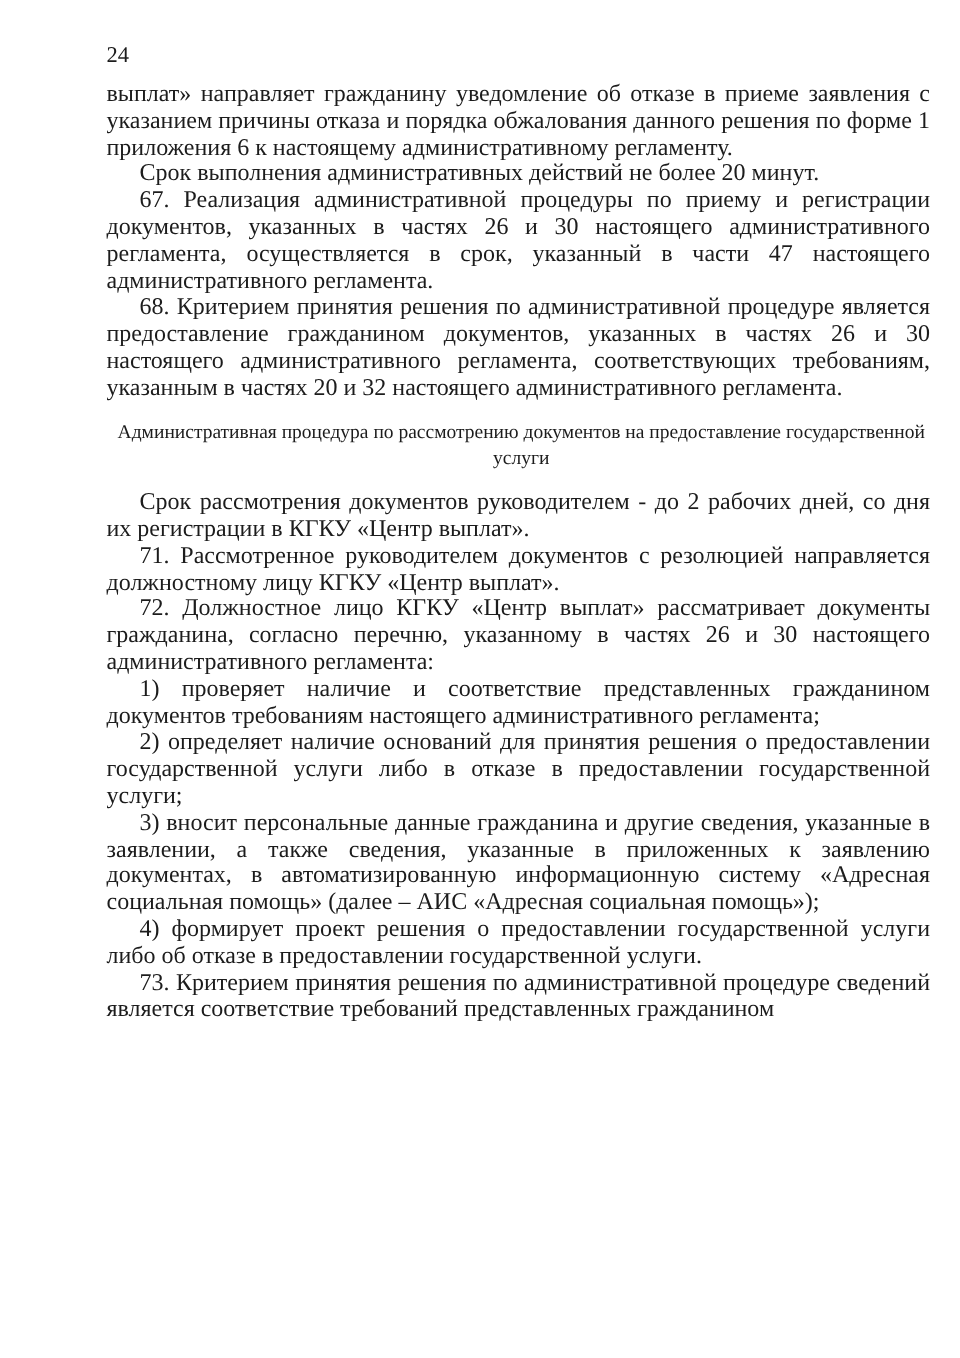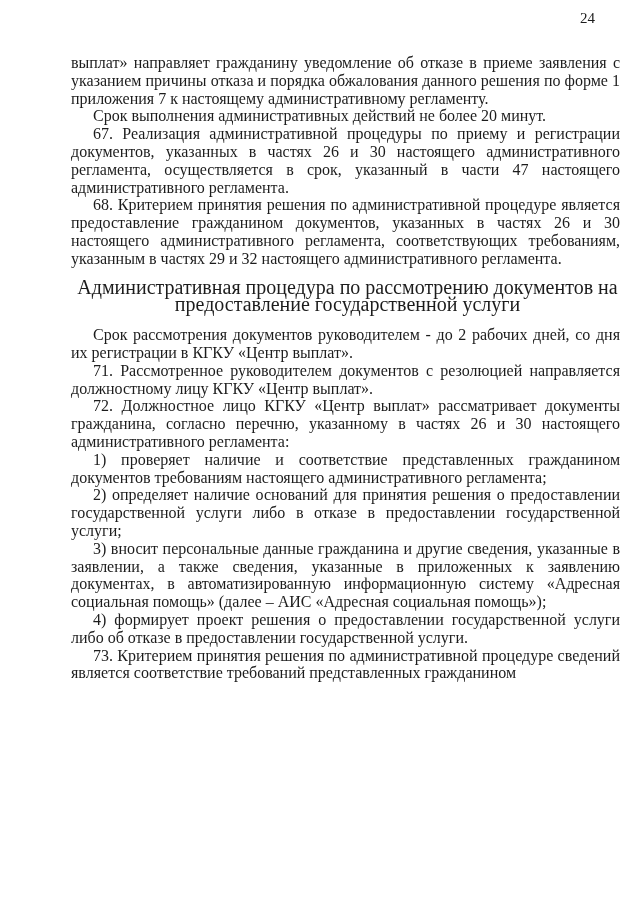--- a/index.html
+++ b/index.html
@@ -7,24 +7,24 @@
     position: relative;
     width: 640px;
     height: 905px;
     background: #ffffff;
     font-family: "Liberation Serif", "DejaVu Serif", serif;
     color: #1c1c1c;
     overflow: hidden;
   }
   .page-number {
     position: absolute;
-    top: 10px;
+    top: 29px;
     left: 71px;
     width: 524px;
-    text-align: right;
+    text-align: left;
     font-size: 15px;
     line-height: 16px;
   }
   .content {
     position: absolute;
     left: 71px;
     top: 54px;
     width: 549px;
     font-size: 16px;
     line-height: 17.8px;
@@ -32,40 +32,40 @@
   }
   .para {
     margin: 0;
     padding: 0;
     text-indent: 22px;
   }
   .para.no-indent { text-indent: 0; }
   .heading {
     margin: 11px 0 12px 4px;
     padding: 0;
-    font-size: 20px;
+    font-size: 13px;
     font-weight: normal;
     text-align: center;
     text-indent: 0;
     line-height: 17.8px;
   }
 </style>
 </head>
 <body>
 
 <div class="page">
 
   <div class="page-number">24</div>
 
   <div class="content">
 
-    <p class="para no-indent">выплат» направляет гражданину уведомление об отказе в приеме заявления с указанием причины отказа и порядка обжалования данного решения по форме 1 приложения 7 к настоящему административному регламенту.</p>
+    <p class="para no-indent">выплат» направляет гражданину уведомление об отказе в приеме заявления с указанием причины отказа и порядка обжалования данного решения по форме 1 приложения 6 к настоящему административному регламенту.</p>
     <p class="para">Срок выполнения административных действий не более 20 минут.</p>
     <p class="para">67. Реализация административной процедуры по приему и регистрации документов, указанных в частях 26 и 30 настоящего административного регламента, осуществляется в срок, указанный в части 47 настоящего административного регламента.</p>
-    <p class="para">68. Критерием принятия решения по административной процедуре является предоставление гражданином документов, указанных в частях 26 и 30 настоящего административного регламента, соответствующих требованиям, указанным в частях 29 и 32 настоящего административного регламента.</p>
+    <p class="para">68. Критерием принятия решения по административной процедуре является предоставление гражданином документов, указанных в частях 26 и 30 настоящего административного регламента, соответствующих требованиям, указанным в частях 20 и 32 настоящего административного регламента.</p>
 
     <h2 class="heading">Административная процедура по рассмотрению документов на предоставление государственной услуги</h2>
 
     <p class="para">Срок рассмотрения документов руководителем - до 2 рабочих дней, со дня их регистрации в КГКУ «Центр выплат».</p>
     <p class="para">71. Рассмотренное руководителем документов с резолюцией направляется должностному лицу КГКУ «Центр выплат».</p>
     <p class="para">72. Должностное лицо КГКУ «Центр выплат» рассматривает документы гражданина, согласно перечню, указанному в частях 26 и 30 настоящего административного регламента:</p>
     <p class="para">1) проверяет наличие и соответствие представленных гражданином документов требованиям настоящего административного регламента;</p>
     <p class="para">2) определяет наличие оснований для принятия решения о предоставлении государственной услуги либо в отказе в предоставлении государственной услуги;</p>
     <p class="para">3) вносит персональные данные гражданина и другие сведения, указанные в заявлении, а также сведения, указанные в приложенных к заявлению документах, в автоматизированную информационную систему «Адресная социальная помощь» (далее – АИС «Адресная социальная помощь»);</p>
     <p class="para">4) формирует проект решения о предоставлении государственной услуги либо об отказе в предоставлении государственной услуги.</p>

